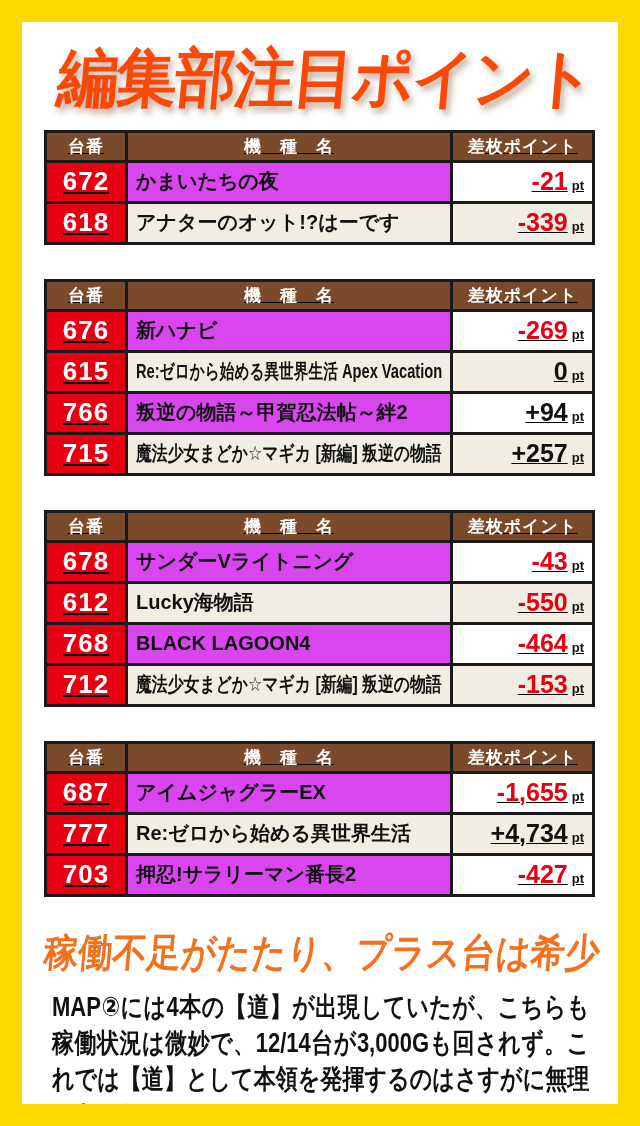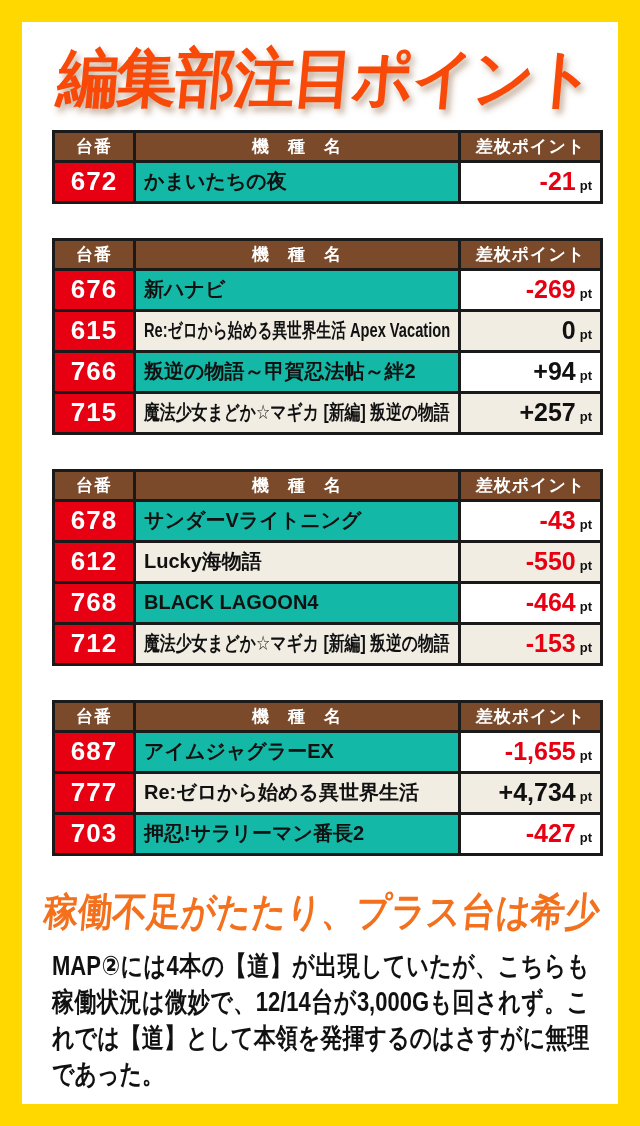--- a/index.html
+++ b/index.html
@@ -34,21 +34,22 @@
     letter-spacing:-2px;
     transform:skewX(-5deg) scaleX(.95);
     transform-origin:50% 50%;
     text-shadow:4px 5px 6px rgba(140,95,60,.5);
   }
   
   table.ptable{
     border-collapse:collapse;
     table-layout:fixed;
     width:548px;
-    margin:0 0 34px 8px;
+    margin:0 0 34px 0;
+    text-decoration:underline;
   }
   col.w1{width:81px}
   col.w2{width:325px}
   col.w3{width:142px}
   th,td{border:3px solid var(--border-black,#1A1A1A);padding:0;}
   th{
     background:var(--header-brown,#7B4A2B);
     color:#fff;
     font-size:17px;
     font-weight:bold;
@@ -59,21 +60,21 @@
   td{height:34px;}
   td.c1{
     background:var(--accent-red,#E60012);
     color:#ffffff;
     font-size:26px;
     font-weight:800;
     text-align:center;
     letter-spacing:1px;
   }
   td.c2{
-    background:#14b8a6;
+    background:#d946ef;
     font-size:20px;
     font-weight:800;
     color:var(--text-black,#111);
     padding:0 8px;
     white-space:nowrap;
     overflow:hidden;
   }
   td.c3{
     background:#fff;
     text-align:right;
@@ -145,20 +146,25 @@
           <th class="c2h">機　種　名</th>
           <th class="c3h">差枚ポイント</th>
         </tr>
       </thead>
       <tbody>
         <tr>
           <td class="c1">672</td>
           <td class="c2"><span class="fit">かまいたちの夜</span></td>
           <td class="c3"><span class="pt-value" data-sign="neg">-21</span><span class="pt-unit">pt</span></td>
         </tr>
+        <tr>
+          <td class="c1">618</td>
+          <td class="c2"><span class="fit">アナターのオット!?はーです</span></td>
+          <td class="c3"><span class="pt-value" data-sign="neg">-339</span><span class="pt-unit">pt</span></td>
+        </tr>
       </tbody>
     </table>
 
     <table class="ptable">
       <colgroup>
           <col class="w1">
           <col class="w2">
           <col class="w3">
         </colgroup>
       <thead>

